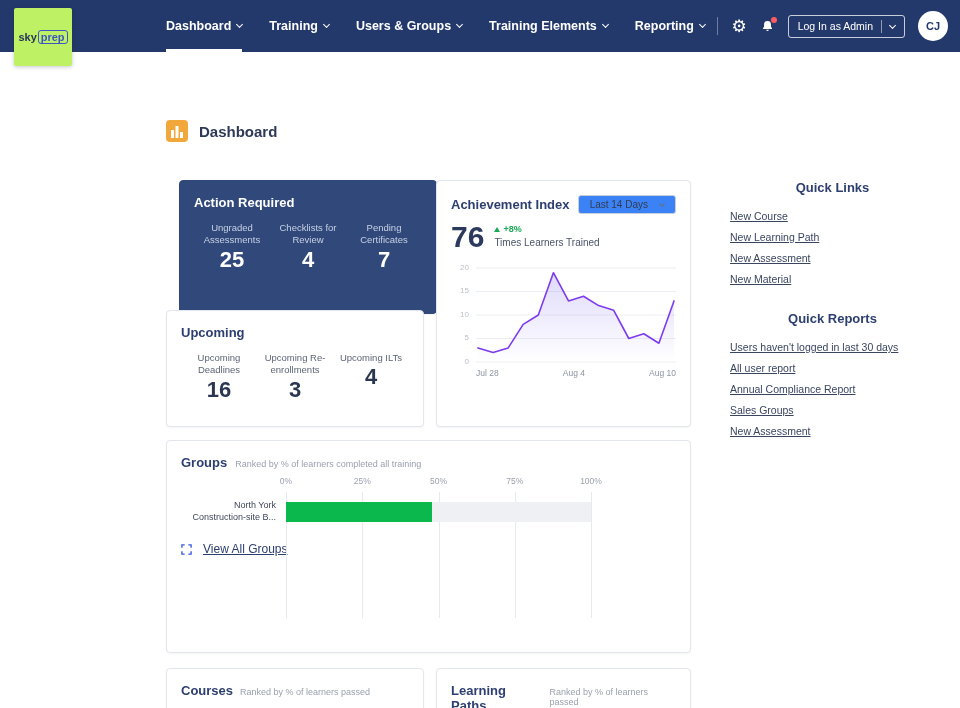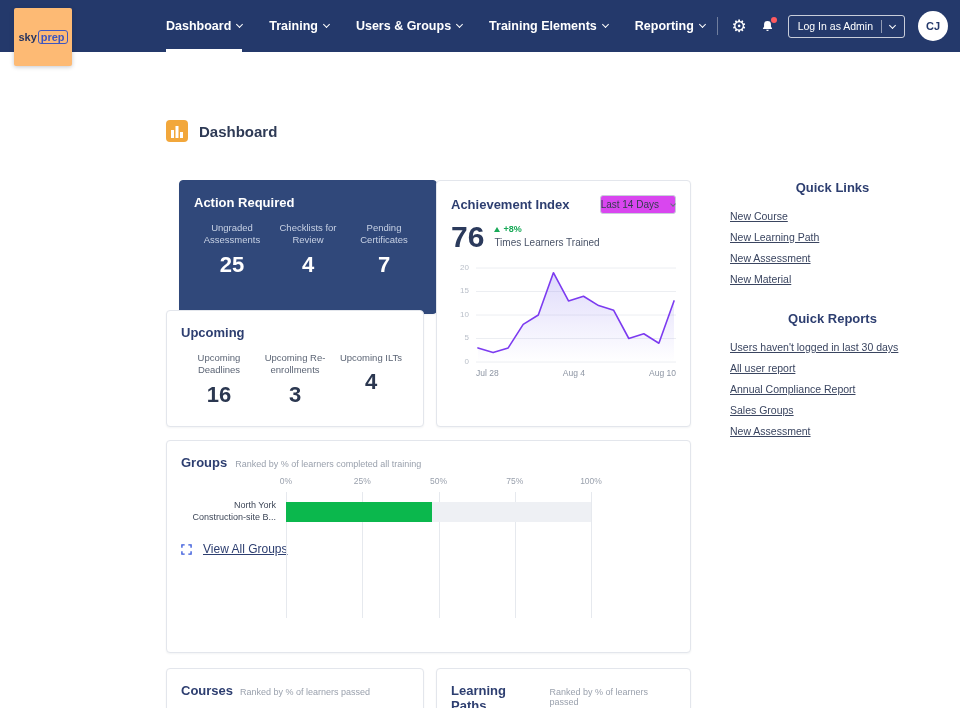--- a/index.html
+++ b/index.html
@@ -19,50 +19,50 @@
   .vdiv { width:1px; height:18px; background:rgba(255,255,255,.35); }
   .gear { font-family:"DejaVu Sans",sans-serif; font-size:17px; line-height:1; cursor:pointer; }
   .bell { position:relative; display:flex; cursor:pointer; }
   .bell .dot { position:absolute; top:-2px; right:-2px; width:6px; height:6px; border-radius:50%; background:#ff5a5f; }
   .login-btn { display:flex; align-items:center; gap:8px; background:transparent; border:1px solid rgba(255,255,255,.75); color:#fff; border-radius:3px; padding:4px 9px; font-size:10.5px; font-family:inherit; cursor:pointer; }
   .login-btn .sep { width:1px; height:13px; background:rgba(255,255,255,.5); }
   .login-btn .chev { margin-top:-2px; }
   .avatar { width:30px; height:30px; border-radius:50%; background:#fff; color:var(--navbar); font-weight:bold; font-size:11px; display:flex; align-items:center; justify-content:center; cursor:pointer; }
 
   
-  .logo { position:absolute; left:14px; top:8px; width:58px; height:58px; background:#fdba74; box-shadow:0 1px 4px rgba(20,30,60,.25); border-radius:2px; display:flex; align-items:center; justify-content:center; z-index:5; cursor:pointer; font-size:11px; font-weight:bold; }
+  .logo { position:absolute; left:14px; top:8px; width:58px; height:58px; background:#bef264; box-shadow:0 1px 4px rgba(20,30,60,.25); border-radius:2px; display:flex; align-items:center; justify-content:center; z-index:5; cursor:pointer; font-size:11px; font-weight:bold; }
   .logo .sky { color:#27345e; }
   .logo .prep { color:#3d56c0; border:1px solid #3d56c0; border-radius:3px; padding:0 2px; margin-left:1px; }
 
   
   .page-header { position:absolute; left:166px; top:120px; display:flex; align-items:center; gap:11px; }
   .ph-icon { width:22px; height:22px; background:var(--orange); border-radius:4px; display:flex; align-items:flex-end; justify-content:center; padding:4px 4px; }
   .page-title { font-size:15px; font-weight:bold; color:#2e3a55; }
 
   
   .card { position:absolute; background:#fff; border:1px solid #e3e6ec; border-radius:4px; box-shadow:0 1px 2px rgba(20,30,60,.05); padding:14px; }
   .card-head { display:flex; align-items:center; justify-content:space-between; }
   .card-head h3 { color:var(--accent); font-size:13px; }
 
   .action-card { left:179px; top:180px; width:258px; height:134px; background:var(--panel); border-color:var(--panel); }
   .action-card h3 { color:#fff; font-size:13px; }
   .stats { display:flex; margin-top:12px; }
   .stat { flex:1; text-align:center; }
   .stat .lbl { font-size:9.5px; line-height:1.3; }
-  .stat .val { font-size:22px; font-weight:bold; margin-top:5px; }
+  .stat .val { font-size:22px; font-weight:bold; }
   .action-card .lbl { color:#c7d1e4; }
   .action-card .val { color:#fff; }
 
   .upcoming-card { left:166px; top:310px; width:258px; height:117px; }
   .upcoming-card h3 { color:var(--accent); font-size:13px; }
   .upcoming-card .lbl { color:#5c6575; }
   .upcoming-card .val { color:#2b3750; }
 
   .achievement-card { left:436px; top:180px; width:255px; height:247px; }
-  .range-select { display:flex; align-items:center; gap:12px; border:1px solid #c9cfda; background:#d946ef; border-radius:3px; padding:3px 0; font-size:10px; color:#333c4e; font-family:inherit; cursor:pointer; }
+  .range-select { display:flex; align-items:center; gap:12px; border:1px solid #c9cfda; background:#3b82f6; border-radius:3px; padding:3px 11px; font-size:10px; color:#333c4e; font-family:inherit; cursor:pointer; }
   .range-select .chev { width:4px; height:4px; margin-top:-2px; color:#67707f; }
   .ach-row { display:flex; align-items:flex-start; margin-top:8px; gap:10px; }
   .big-num { font-size:30px; font-weight:bold; color:#2b3a5c; line-height:1; }
   .delta { display:flex; align-items:center; gap:3px; color:var(--deltagreen); font-size:9px; font-weight:bold; margin-top:2px; }
   .tri { width:0; height:0; border-left:3.5px solid transparent; border-right:3.5px solid transparent; border-bottom:5px solid var(--deltagreen); }
   .caption { display:block; font-size:10px; color:#4a5468; margin-top:3px; }
   .line-chart { position:relative; margin-top:12px; height:116px; }
   .ytick { position:absolute; left:0; width:18px; text-align:right; font-size:8px; color:#b9bfc9; line-height:8px; }
   .plot-svg { position:absolute; left:25px; top:0; width:200px; height:100px; }
   .plot-svg polyline { stroke:var(--purple); }

